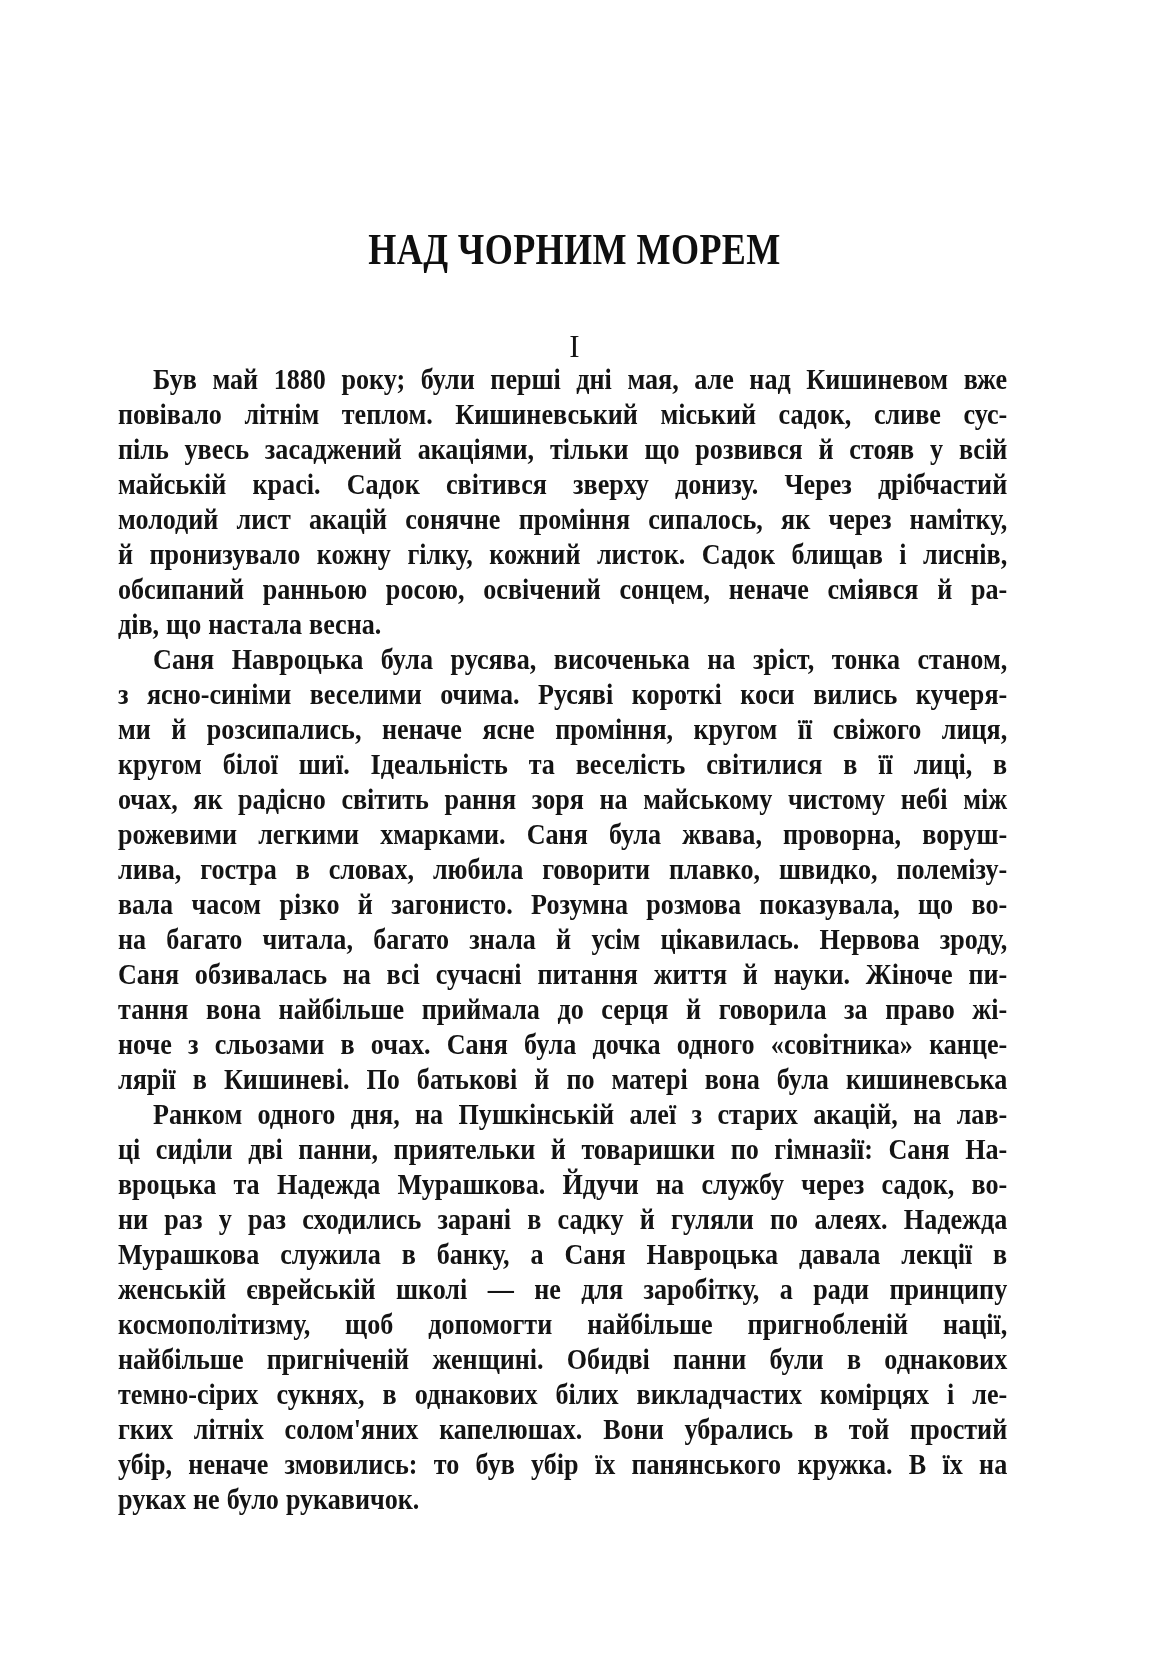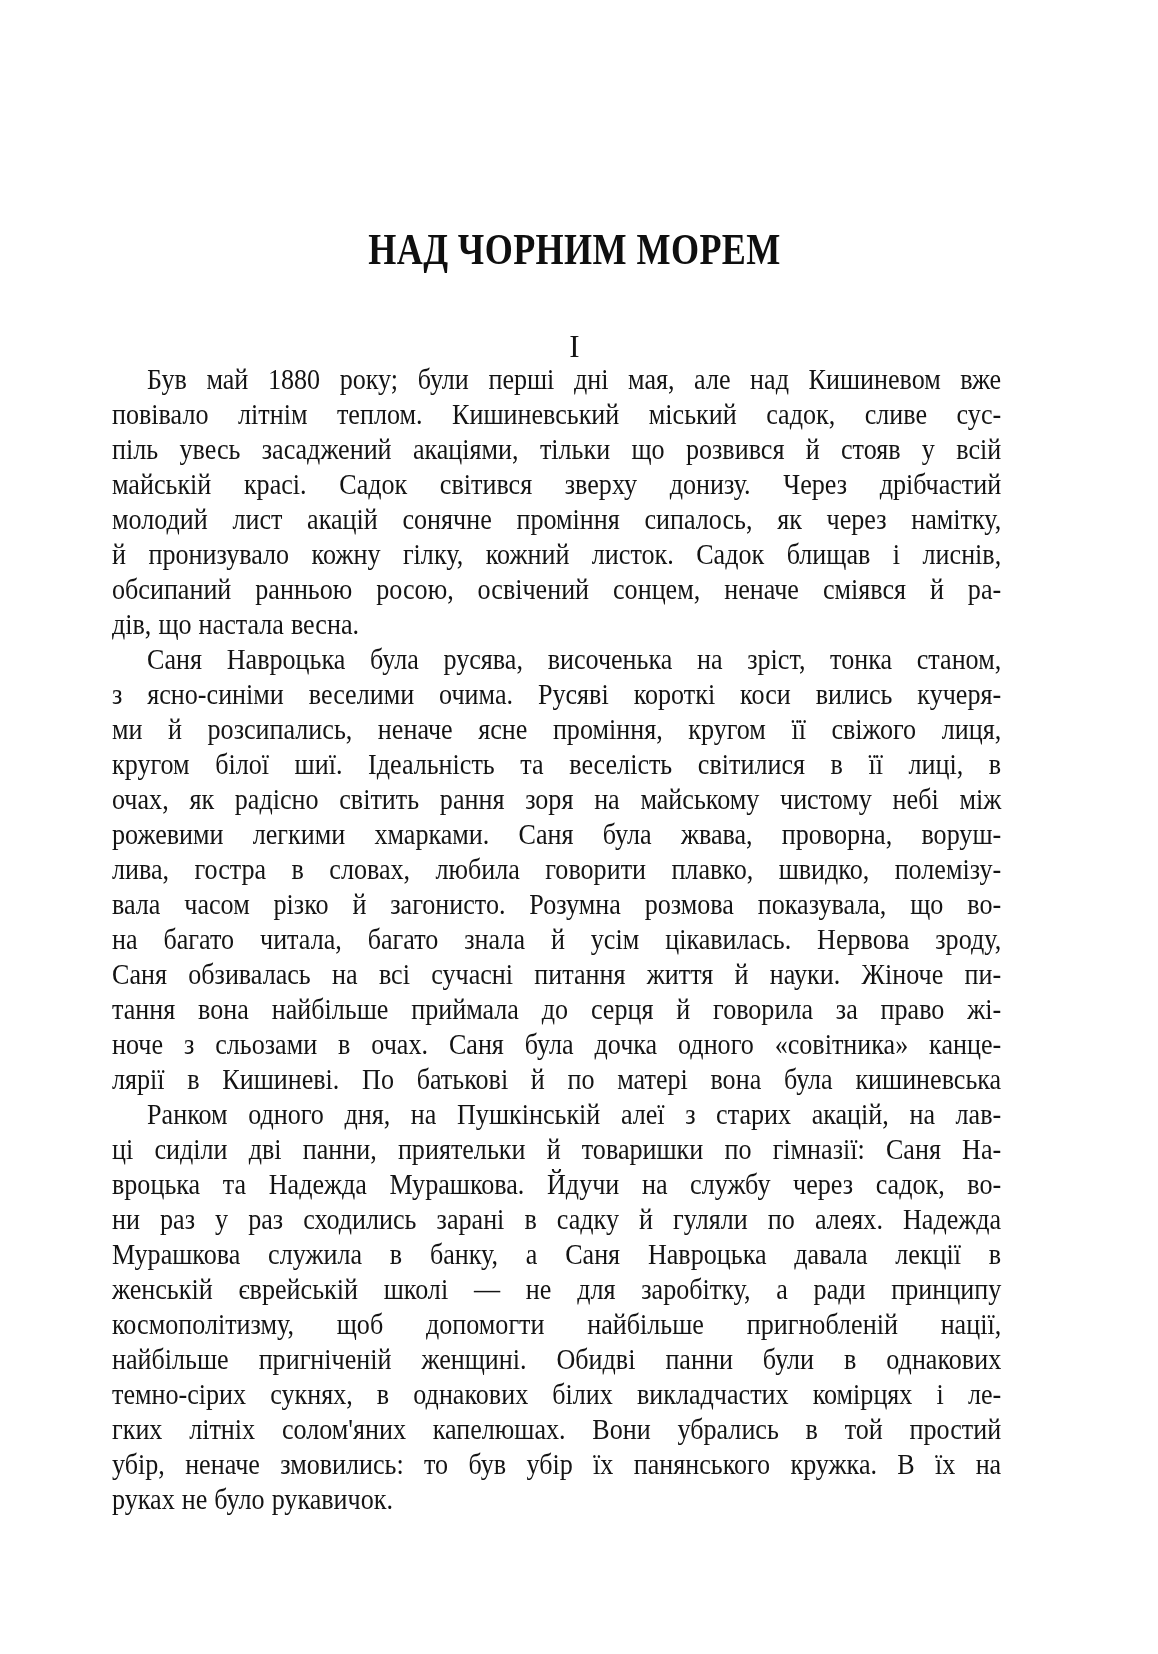--- a/index.html
+++ b/index.html
@@ -38,24 +38,25 @@
     left: 130px;
     width: 889px;
     text-align: center;
     font-size: 31px;
     line-height: 35px;
     color: #141414;
   }
   .body-text {
     position: absolute;
     top: 330px;
-    left: 112px;
+    left: 118px;
     width: 889px;
     font-size: 29px;
     line-height: 35px;
+    font-weight: bold;
   }
   .paragraph { margin: 0; padding: 0; }
   .line {
     width: 988px;               
     transform: scaleX(0.9);
     transform-origin: 0 50%;
     height: 35px;
     text-align: justify;
     text-align-last: justify;
     overflow: visible;

